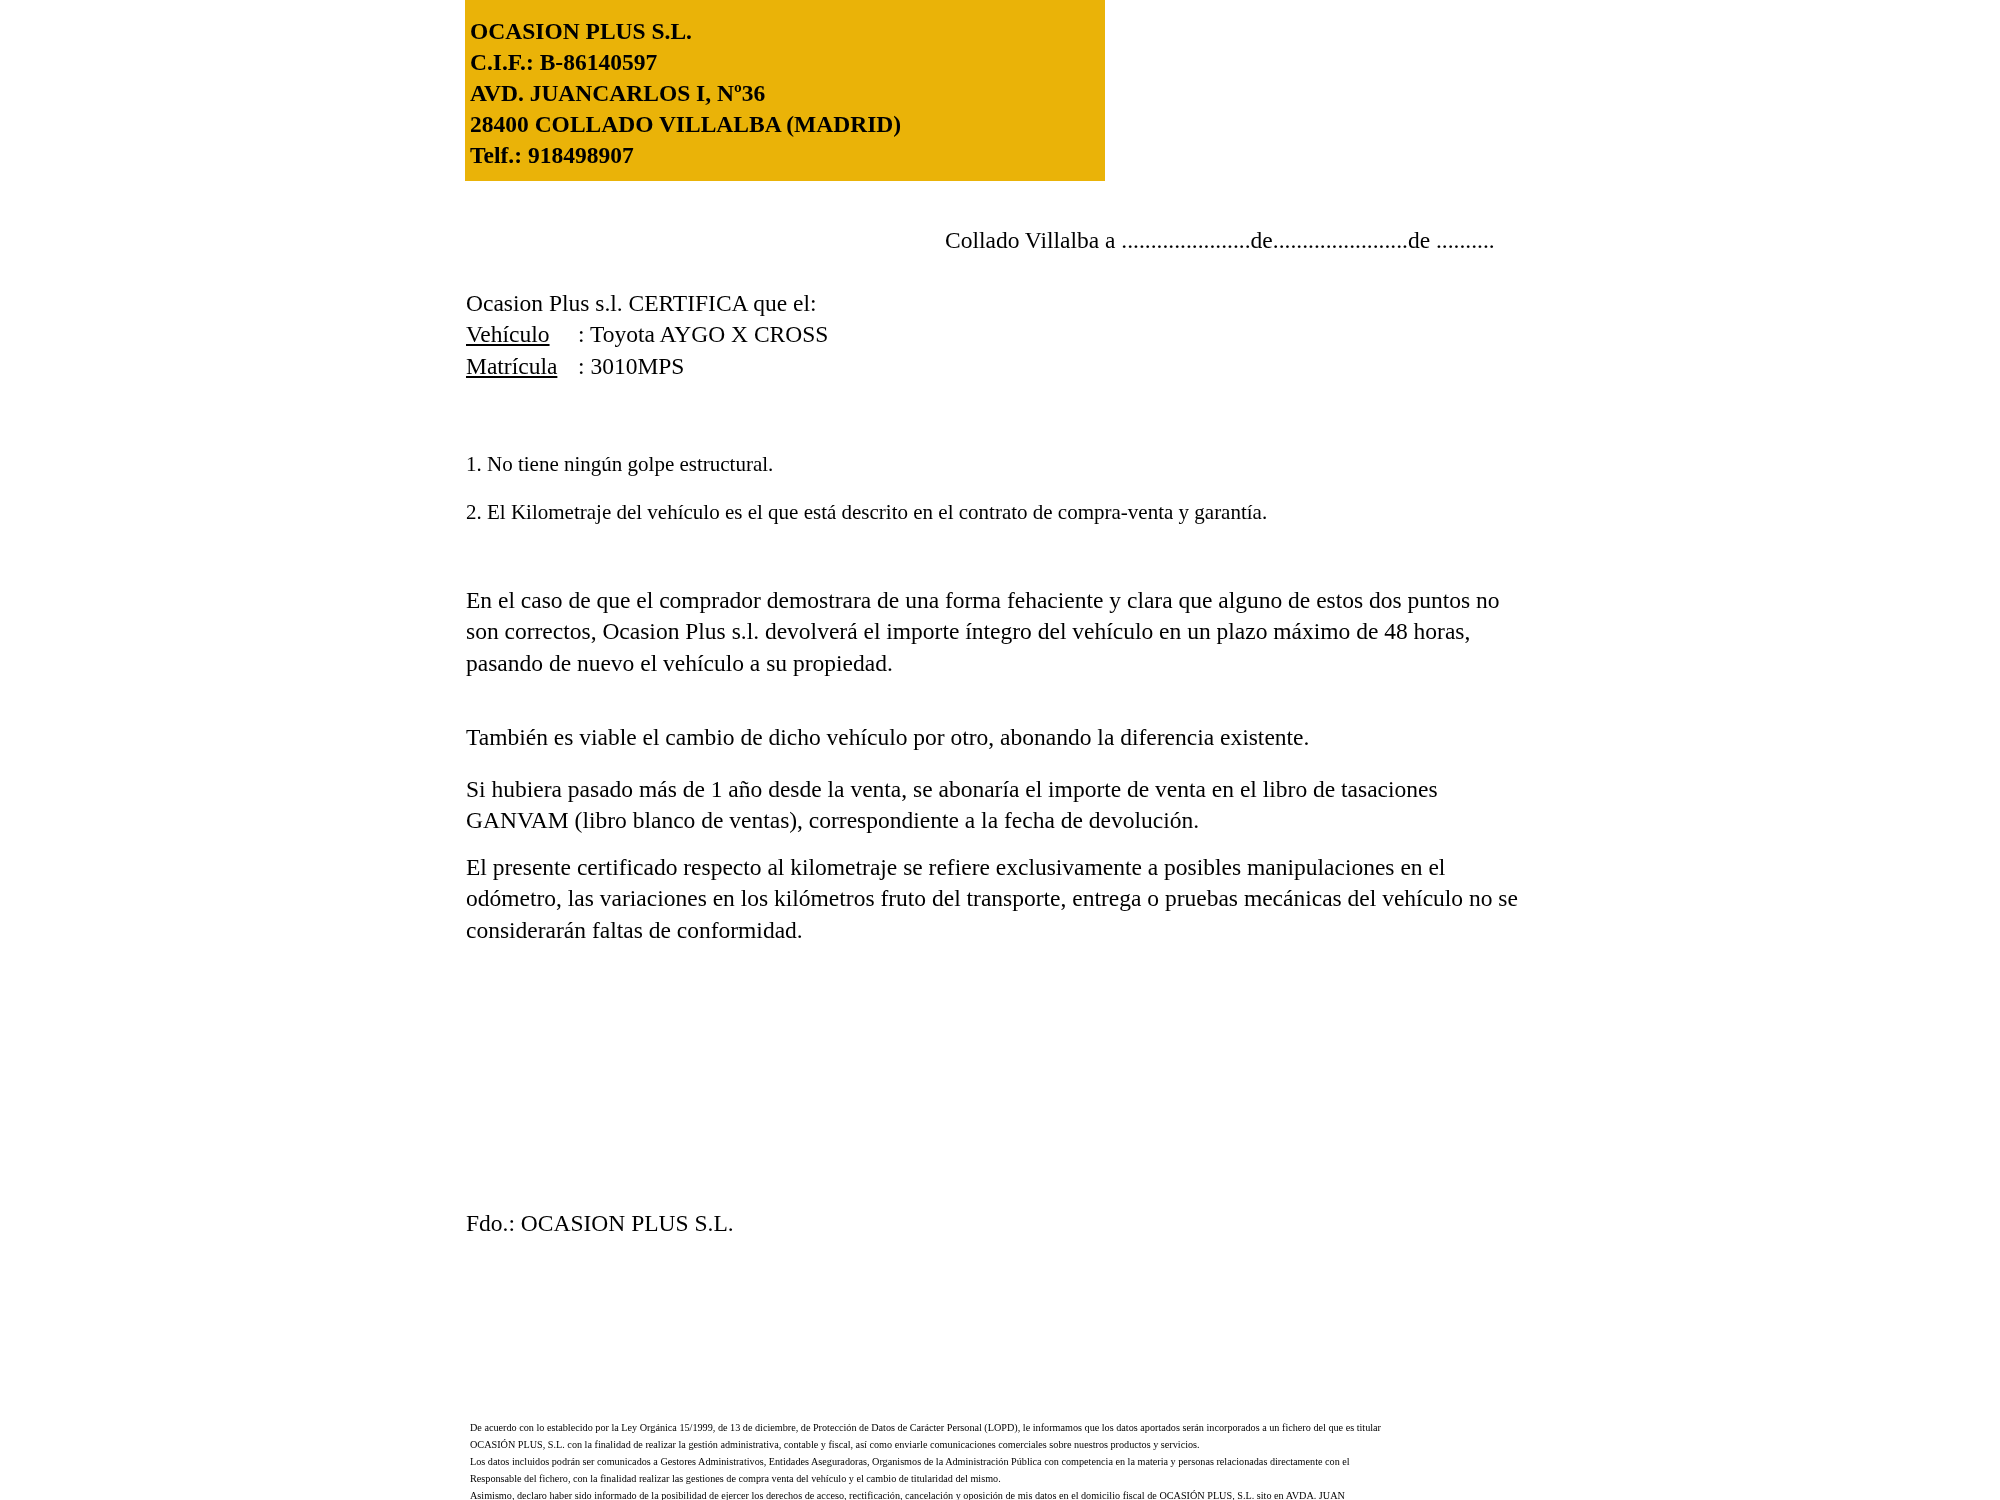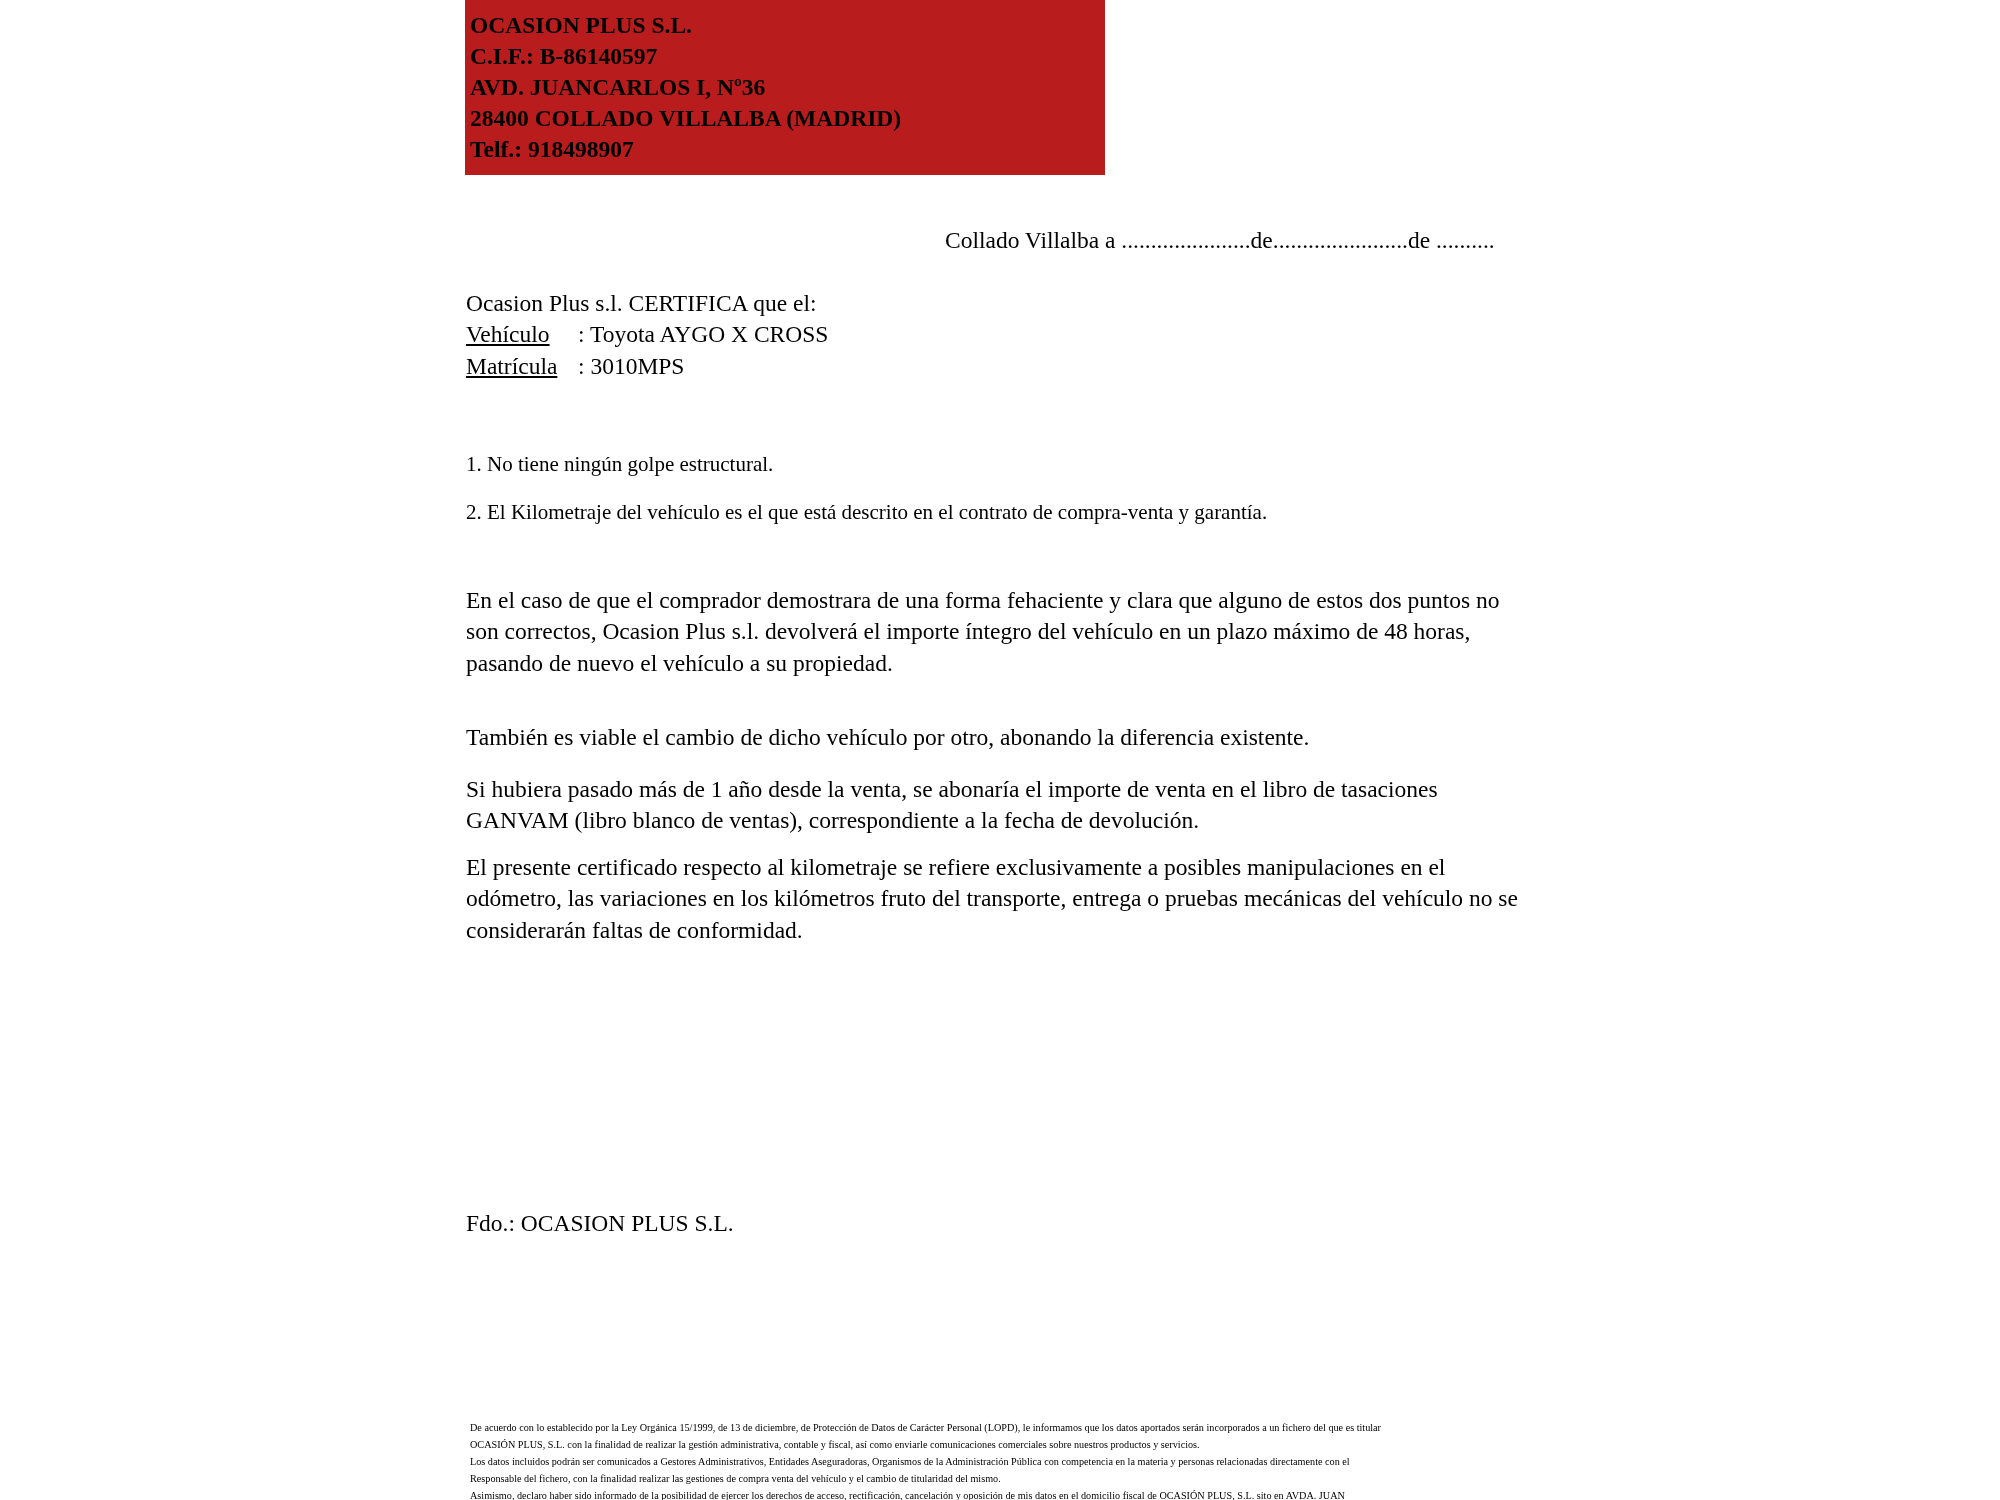--- a/index.html
+++ b/index.html
@@ -24,22 +24,22 @@
     height: 1500px;
     background: #ffffff;
   }
 
   
   .letterhead {
     position: absolute;
     left: 465px;
     top: 0px;
     width: 640px;
-    padding: 10px 0 10px 0;
-    background: #b91c1c;
+    padding: 16px 0 10px 0;
+    background: #eab308;
   }
   .letterhead div {
     font-family: "Liberation Serif", serif;
     font-weight: bold;
     font-size: 23.5px;
     line-height: 1.32;
     padding-left: 5px;
     white-space: nowrap;
   }
 

